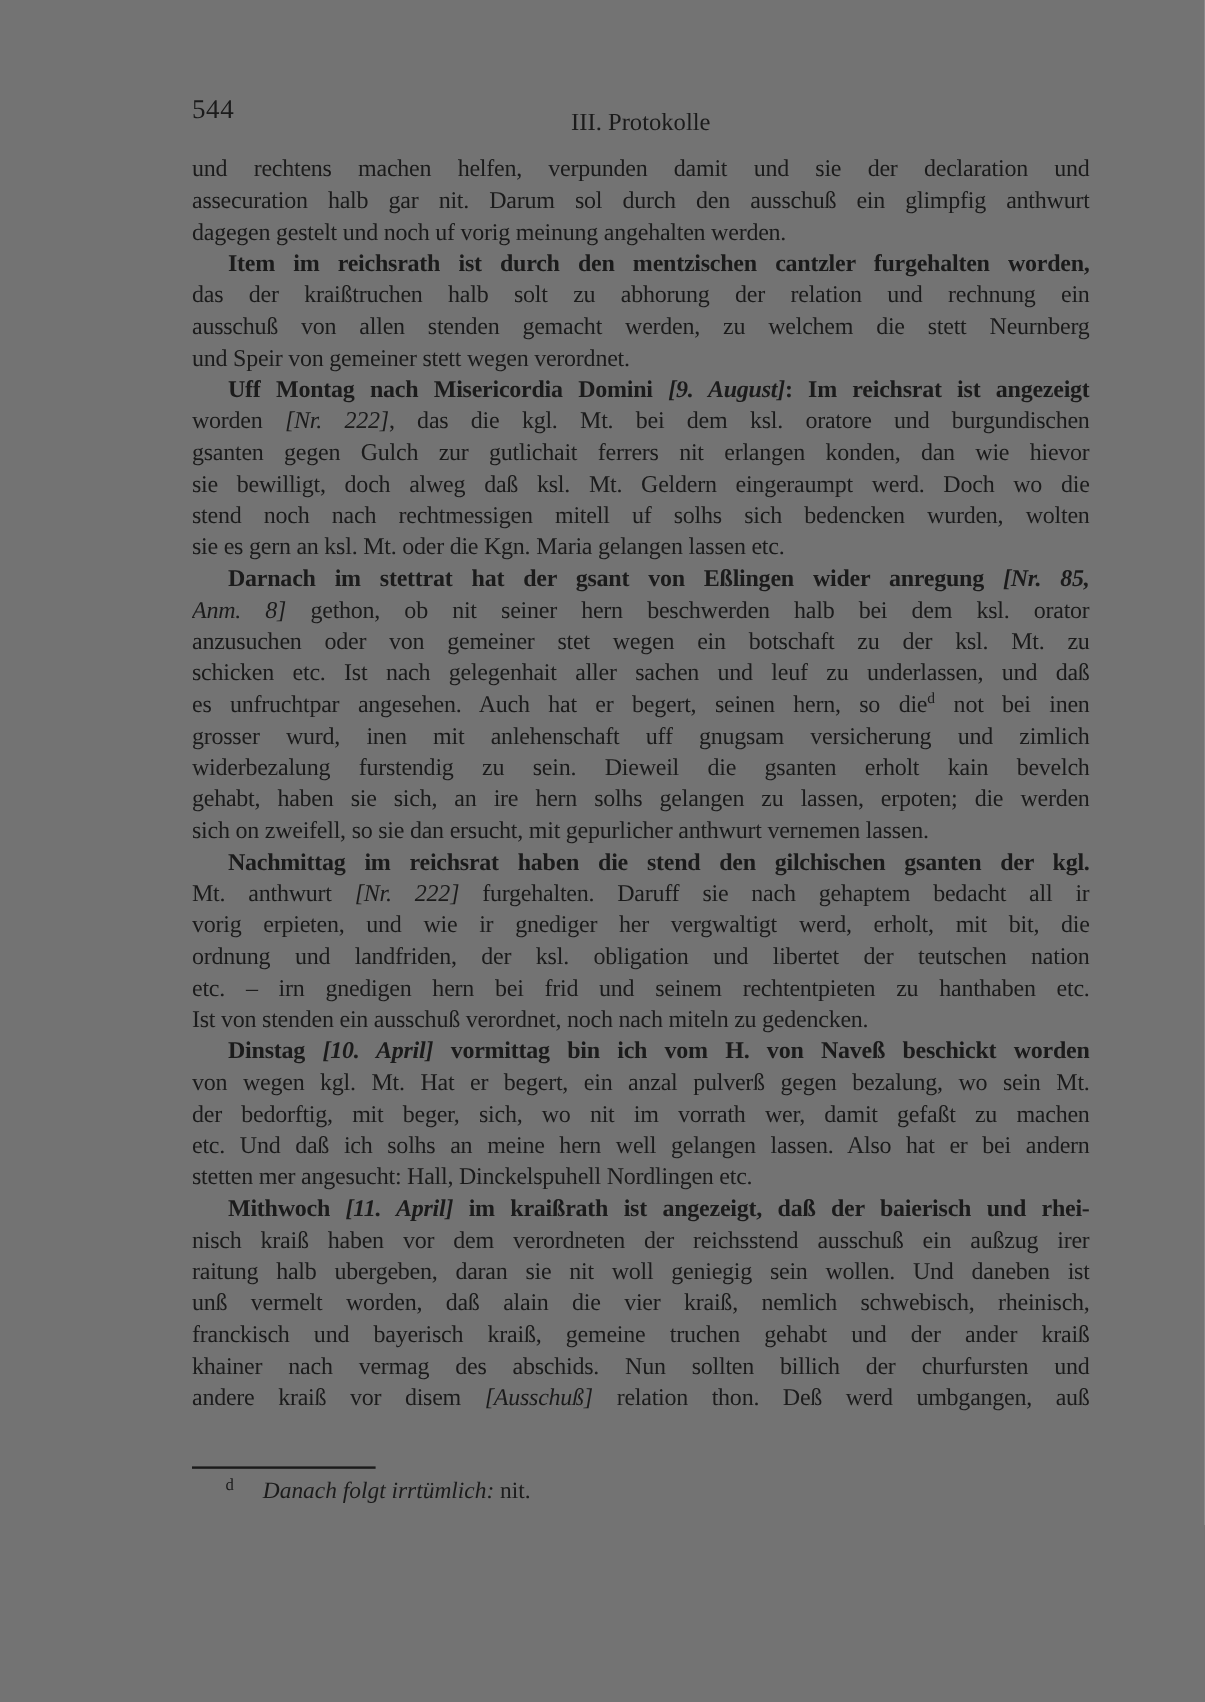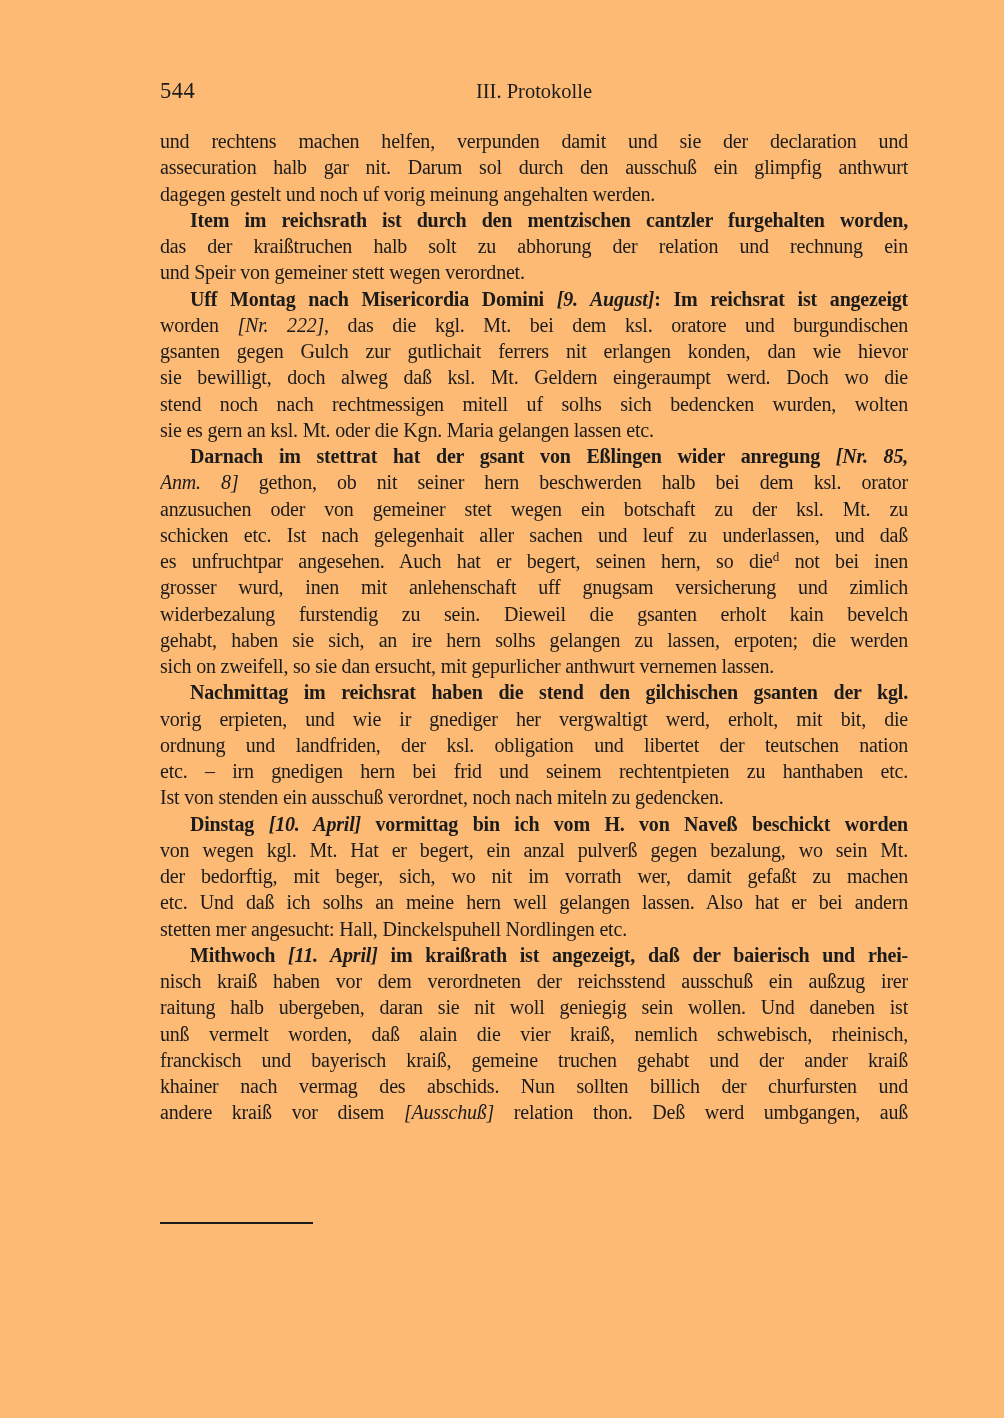--- a/index.html
+++ b/index.html
@@ -5,34 +5,34 @@
   html, body { margin: 0; padding: 0; }
   body {
     width: 1004px; height: 1418px;
     background: #ffffff;
     font-family: "Liberation Serif", "DejaVu Serif", serif;
     color: #1b1b1b;
   }
   .page {
     position: relative;
     width: 1004px; height: 1418px;
-    background: #fdba74;
+    background: #737373;
     overflow: hidden;
   }
   .running-header {
     position: absolute;
     left: 160px; top: 78px;
     width: 748px; height: 28px;
   }
   .pagenum {
     position: absolute; left: 0; top: 0;
     font-size: 22.5px; letter-spacing: 0.5px;
   }
   .header-title {
-    position: absolute; left: 0; right: 0; top: 2px;
+    position: absolute; left: 0; right: 0; top: 13px;
     text-align: center;
     font-size: 20.5px;
   }
   .textblock {
     position: absolute;
     left: 160px; top: 128px;
     width: 748px;
     font-size: 20px;
     letter-spacing: -0.2px;
   }
@@ -88,49 +88,54 @@
     <span class="pagenum">544</span>
     <span class="header-title">III. Protokolle</span>
   </div>
 
   <div class="textblock" id="textblock">
       <div class="line">und rechtens machen helfen, verpunden damit und sie der declaration und</div>
       <div class="line">assecuration halb gar nit. Darum sol durch den ausschuß ein glimpfig anthwurt</div>
       <div class="line endline">dagegen gestelt und noch uf vorig meinung angehalten werden.</div>
       <div class="line indent">Item im reichsrath ist durch den mentzischen cantzler furgehalten worden,</div>
       <div class="line">das der kraißtruchen halb solt zu abhorung der relation und rechnung ein</div>
+      <div class="line">ausschuß von allen stenden gemacht werden, zu welchem die stett Neurnberg</div>
       <div class="line endline">und Speir von gemeiner stett wegen verordnet.</div>
       <div class="line indent">Uff Montag nach Misericordia Domini <i>[9. August]</i>: Im reichsrat ist angezeigt</div>
       <div class="line">worden <i>[Nr. 222]</i>, das die kgl. Mt. bei dem ksl. oratore und burgundischen</div>
       <div class="line">gsanten gegen Gulch zur gutlichait ferrers nit erlangen konden, dan wie hievor</div>
       <div class="line">sie bewilligt, doch alweg daß ksl. Mt. Geldern eingeraumpt werd. Doch wo die</div>
       <div class="line">stend noch nach rechtmessigen mitell uf solhs sich bedencken wurden, wolten</div>
       <div class="line endline">sie es gern an ksl. Mt. oder die Kgn. Maria gelangen lassen etc.</div>
       <div class="line indent">Darnach im stettrat hat der gsant von Eßlingen wider anregung <i>[Nr. 85,</i></div>
       <div class="line"><i>Anm. 8]</i> gethon, ob nit seiner hern beschwerden halb bei dem ksl. orator</div>
       <div class="line">anzusuchen oder von gemeiner stet wegen ein botschaft zu der ksl. Mt. zu</div>
       <div class="line">schicken etc. Ist nach gelegenhait aller sachen und leuf zu underlassen, und daß</div>
       <div class="line">es unfruchtpar angesehen. Auch hat er begert, seinen hern, so die<sup class="fnref">d</sup> not bei inen</div>
       <div class="line">grosser wurd, inen mit anlehenschaft uff gnugsam versicherung und zimlich</div>
       <div class="line">widerbezalung furstendig zu sein. Dieweil die gsanten erholt kain bevelch</div>
       <div class="line">gehabt, haben sie sich, an ire hern solhs gelangen zu lassen, erpoten; die werden</div>
       <div class="line endline">sich on zweifell, so sie dan ersucht, mit gepurlicher anthwurt vernemen lassen.</div>
       <div class="line indent">Nachmittag im reichsrat haben die stend den gilchischen gsanten der kgl.</div>
+      <div class="line">Mt. anthwurt <i>[Nr. 222]</i> furgehalten. Daruff sie nach gehaptem bedacht all ir</div>
       <div class="line">vorig erpieten, und wie ir gnediger her vergwaltigt werd, erholt, mit bit, die</div>
       <div class="line">ordnung und landfriden, der ksl. obligation und libertet der teutschen nation</div>
       <div class="line">etc. – irn gnedigen hern bei frid und seinem rechtentpieten zu hanthaben etc.</div>
       <div class="line endline">Ist von stenden ein ausschuß verordnet, noch nach miteln zu gedencken.</div>
       <div class="line indent">Dinstag <i>[10. April]</i> vormittag bin ich vom H. von Naveß beschickt worden</div>
       <div class="line">von wegen kgl. Mt. Hat er begert, ein anzal pulverß gegen bezalung, wo sein Mt.</div>
       <div class="line">der bedorftig, mit beger, sich, wo nit im vorrath wer, damit gefaßt zu machen</div>
       <div class="line">etc. Und daß ich solhs an meine hern well gelangen lassen. Also hat er bei andern</div>
       <div class="line endline">stetten mer angesucht: Hall, Dinckelspuhell Nordlingen etc.</div>
       <div class="line indent">Mithwoch <i>[11. April]</i> im kraißrath ist angezeigt, daß der baierisch und rhei-</div>
       <div class="line">nisch kraiß haben vor dem verordneten der reichsstend ausschuß ein außzug irer</div>
       <div class="line">raitung halb ubergeben, daran sie nit woll geniegig sein wollen. Und daneben ist</div>
       <div class="line">unß vermelt worden, daß alain die vier kraiß, nemlich schwebisch, rheinisch,</div>
       <div class="line">franckisch und bayerisch kraiß, gemeine truchen gehabt und der ander kraiß</div>
       <div class="line">khainer nach vermag des abschids. Nun sollten billich der churfursten und</div>
       <div class="line">andere kraiß vor disem <i>[Ausschuß]</i> relation thon. Deß werd umbgangen, auß</div>
     </div>
 
   <div class="fn-rule"></div>
+  <div class="fn-line">
+    <sup class="fn-marker">d</sup><span class="fn-text" id="fn-text"><i>Danach folgt irrtümlich:</i> nit.</span>
+  </div>
 </div>
 
 </body></html>

